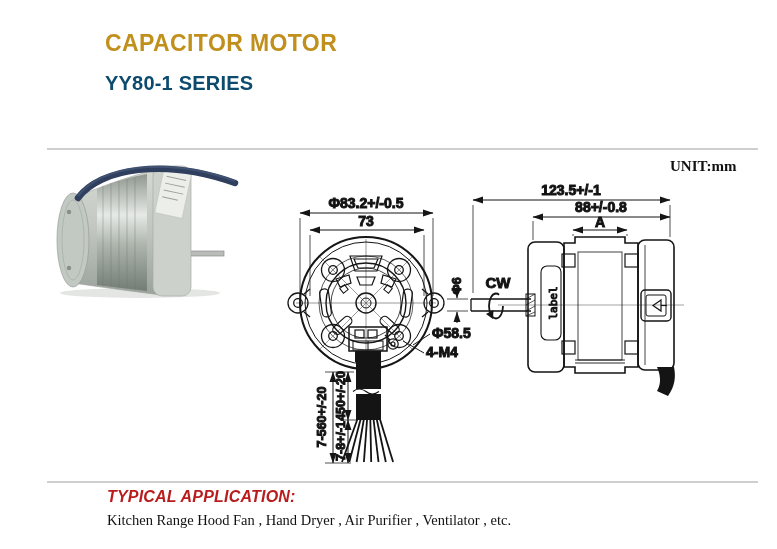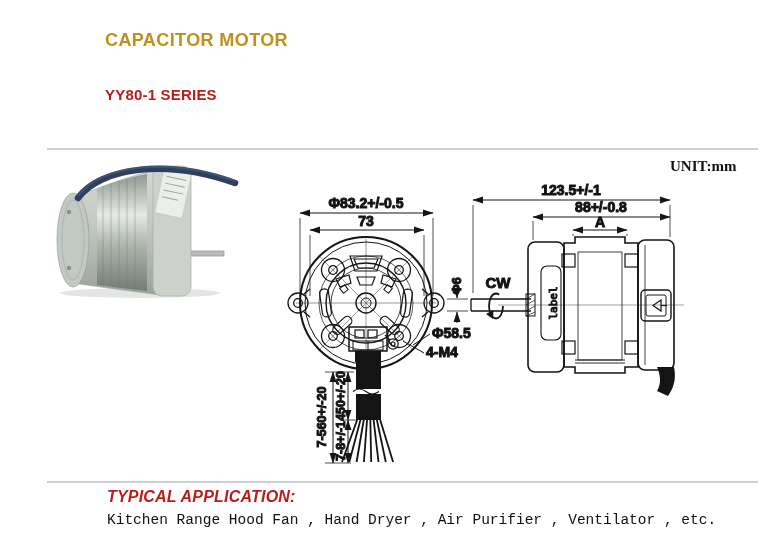--- a/index.html
+++ b/index.html
@@ -1,31 +1,31 @@
 <!DOCTYPE html>
 <html><head>
 <meta charset="utf-8">
 <style>
   html,body{margin:0;padding:0;background:#fff;}
   .canvas{position:relative;width:777px;height:549px;background:#ffffff;overflow:hidden;
           font-family:"Liberation Sans",sans-serif;color:#151515;}
-  .title{position:absolute;left:105px;top:30px;font-size:18px;font-weight:bold;
+  .title{position:absolute;left:105px;top:30px;font-size:23px;font-weight:bold;
          letter-spacing:.4px;color:#C1901C;}
-  .series{position:absolute;left:105px;top:72px;font-size:15px;font-weight:bold;
-          letter-spacing:.2px;color:#b91c1c;margin-top:14px;}
+  .series{position:absolute;left:105px;top:72px;font-size:20px;font-weight:bold;
+          letter-spacing:.2px;color:#0c4a6e;}
   .divider{position:absolute;left:47px;width:711px;height:2px;background:#CDD0CD;}
   .divider.top{top:148px;}
   .divider.bottom{top:481px;}
   .unit{position:absolute;left:670px;top:158px;font-family:"Liberation Serif",serif;
         font-size:15px;font-weight:600;color:#111;}
   .photo{position:absolute;left:45px;top:150px;}
   .drawing{position:absolute;left:0;top:0;}
   .foot-head{position:absolute;left:107px;top:488px;font-size:16px;font-weight:bold;color:#b91c1c;
              letter-spacing:.2px;font-style:italic;}
-  .foot-apps{position:absolute;left:107px;top:512px;font-family:Liberation Mono, monospace;
+  .foot-apps{position:absolute;left:107px;top:512px;font-family:Liberation Serif, serif;
              font-size:14.5px;color:#111;}
   text{fill:#111;}
   .dimtxt{font-family:"Liberation Sans",sans-serif;font-weight:bold;font-size:14px;}
   .dimtxt-sm{font-family:"Liberation Sans",sans-serif;font-weight:bold;font-size:12.5px;}
   .labeltxt{font-family:"DejaVu Sans Mono",monospace;font-size:11px;}
 </style>
 </head>
 <body>
 
 <div class="canvas">

